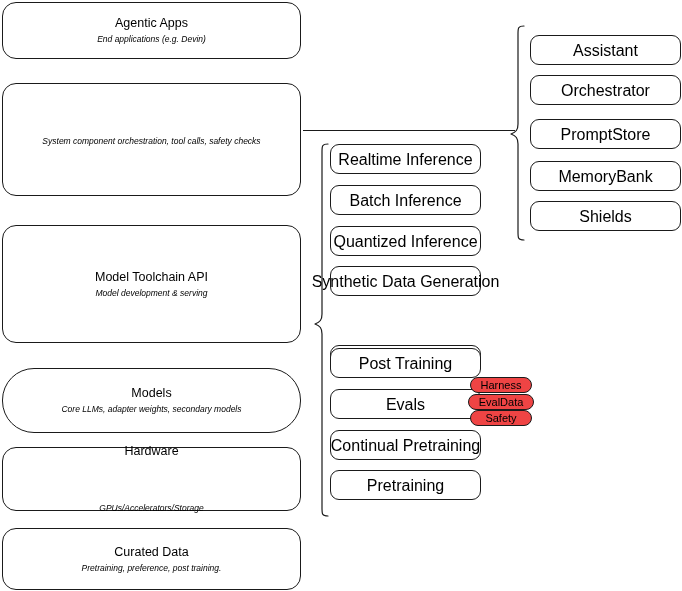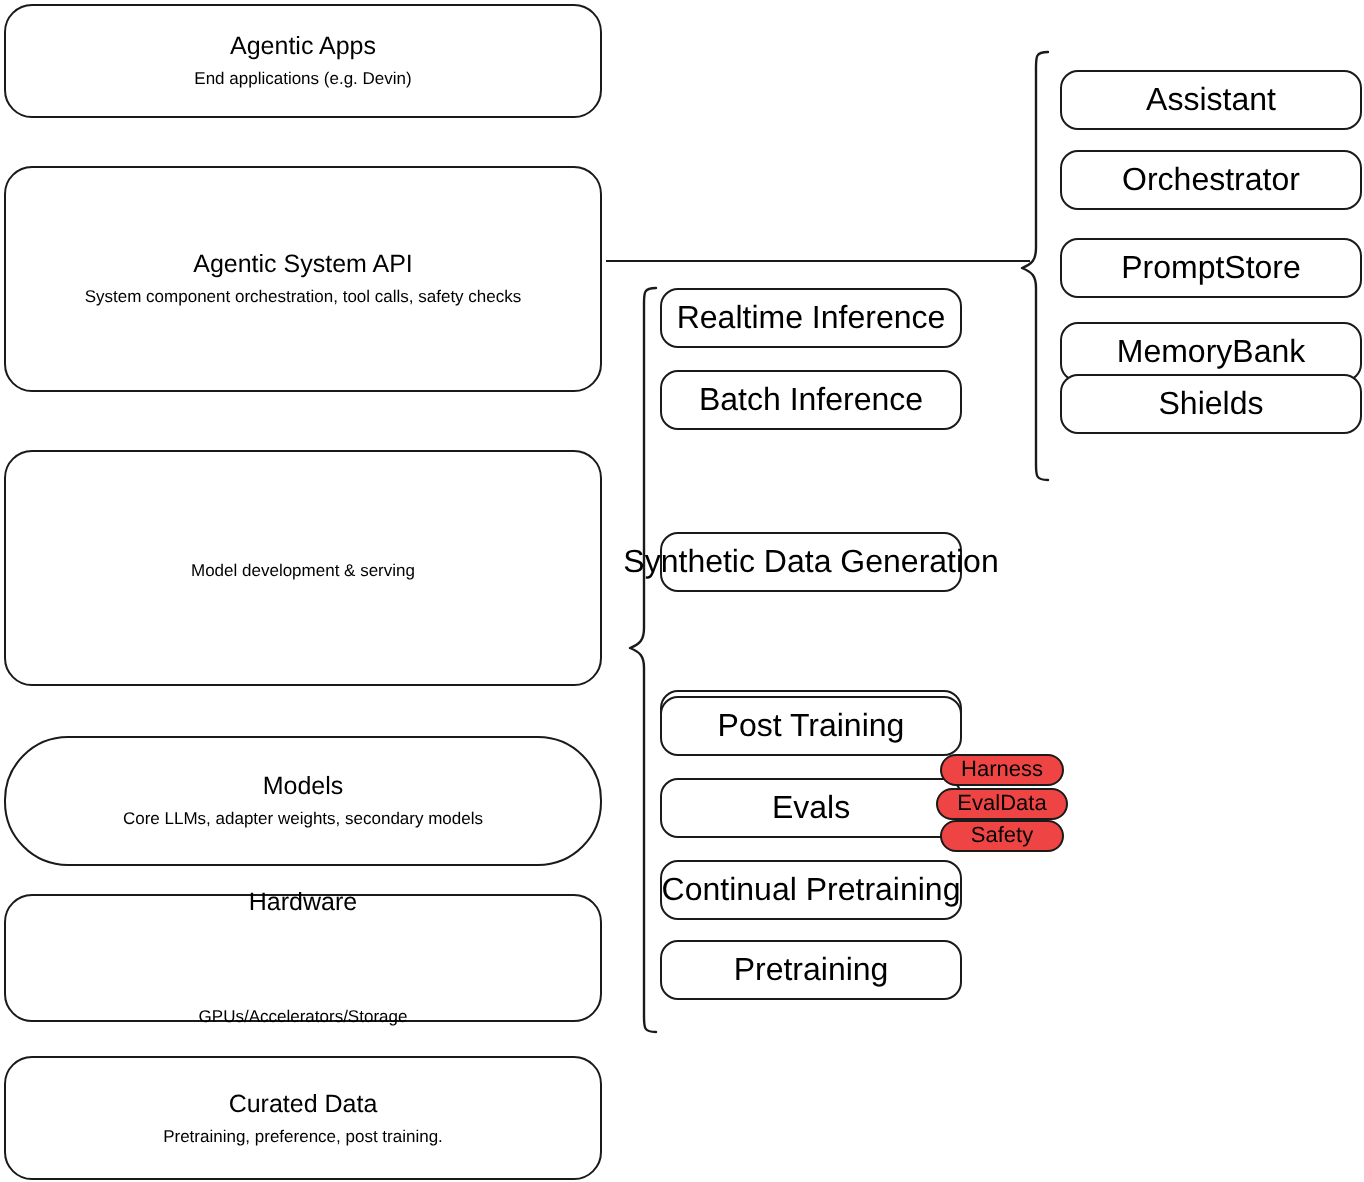--- a/index.html
+++ b/index.html
@@ -43,20 +43,21 @@
     line-height: 15px;
     color: #000;
     white-space: nowrap;
   }
   .box .subtitle {
     font-size: 8.5px;
     line-height: 12px;
     color: #000;
     margin-top: 2px;
     white-space: nowrap;
+    font-style: italic;
   }
 
   
   .layer-box {
     left: 2px;
     width: 299px;
     border-radius: 14px;
   }
 
   
@@ -109,25 +110,25 @@
 <body>
 
 <div class="canvas">
 
   <div class="box layer-box" style="top:2px;height:57px;">
     <div class="title">Agentic Apps</div>
     <div class="subtitle">End applications (e.g. Devin)</div>
   </div>
 
   <div class="box layer-box" style="top:83px;height:113px;">
-    <div class="title">Agentic System API</div>
     <div class="subtitle">System component orchestration, tool calls, safety checks</div>
   </div>
 
   <div class="box layer-box" style="top:225px;height:118px;">
+    <div class="title">Model Toolchain API</div>
     <div class="subtitle">Model development &amp; serving</div>
   </div>
 
   <div class="box layer-box" style="top:368px;height:65px;border-radius:32px;">
     <div class="title">Models</div>
     <div class="subtitle">Core LLMs, adapter weights, secondary models</div>
   </div>
 
   <div class="box layer-box" style="top:447px;height:64px;gap:41px;">
     <div class="title">Hardware</div>
@@ -150,34 +151,37 @@
   </div>
   <div class="box item-box right-box" style="top:75px;">
     <div class="title">Orchestrator</div>
   </div>
   <div class="box item-box right-box" style="top:119px;">
     <div class="title">PromptStore</div>
   </div>
   <div class="box item-box right-box" style="top:161px;">
     <div class="title">MemoryBank</div>
   </div>
-  <div class="box item-box right-box" style="top:187px;">
+  <div class="box item-box right-box" style="top:201px;">
     <div class="title">Shields</div>
   </div>
 
   <svg class="brace" style="left:310px;top:142px;width:22px;height:378px;" viewBox="0 0 22 378">
     <path d="M18 2 C 12 2, 12 4, 12 10 L 12 172 C 12 178, 10 180, 5 182 C 10 184, 12 186, 12 192 L 12 366 C 12 372, 12 374, 18 374"></path>
   </svg>
 
   <div class="box item-box mid-box" style="top:144px;">
     <div class="title">Realtime Inference</div>
   </div>
   <div class="box item-box mid-box" style="top:185px;">
     <div class="title">Batch Inference</div>
   </div>
+  <div class="box item-box mid-box" style="top:226px;">
+    <div class="title">Quantized Inference</div>
+  </div>
   <div class="box item-box mid-box" style="top:266px;">
     <div class="title">Synthetic Data Generation</div>
   </div>
   <div class="box item-box mid-box" style="top:307px;margin-top:38px;">
     <div class="title">Reward Scoring</div>
   </div>
   <div class="box item-box mid-box" style="top:348px;">
     <div class="title">Post Training</div>
   </div>
   <div class="box item-box mid-box" style="top:389px;">

